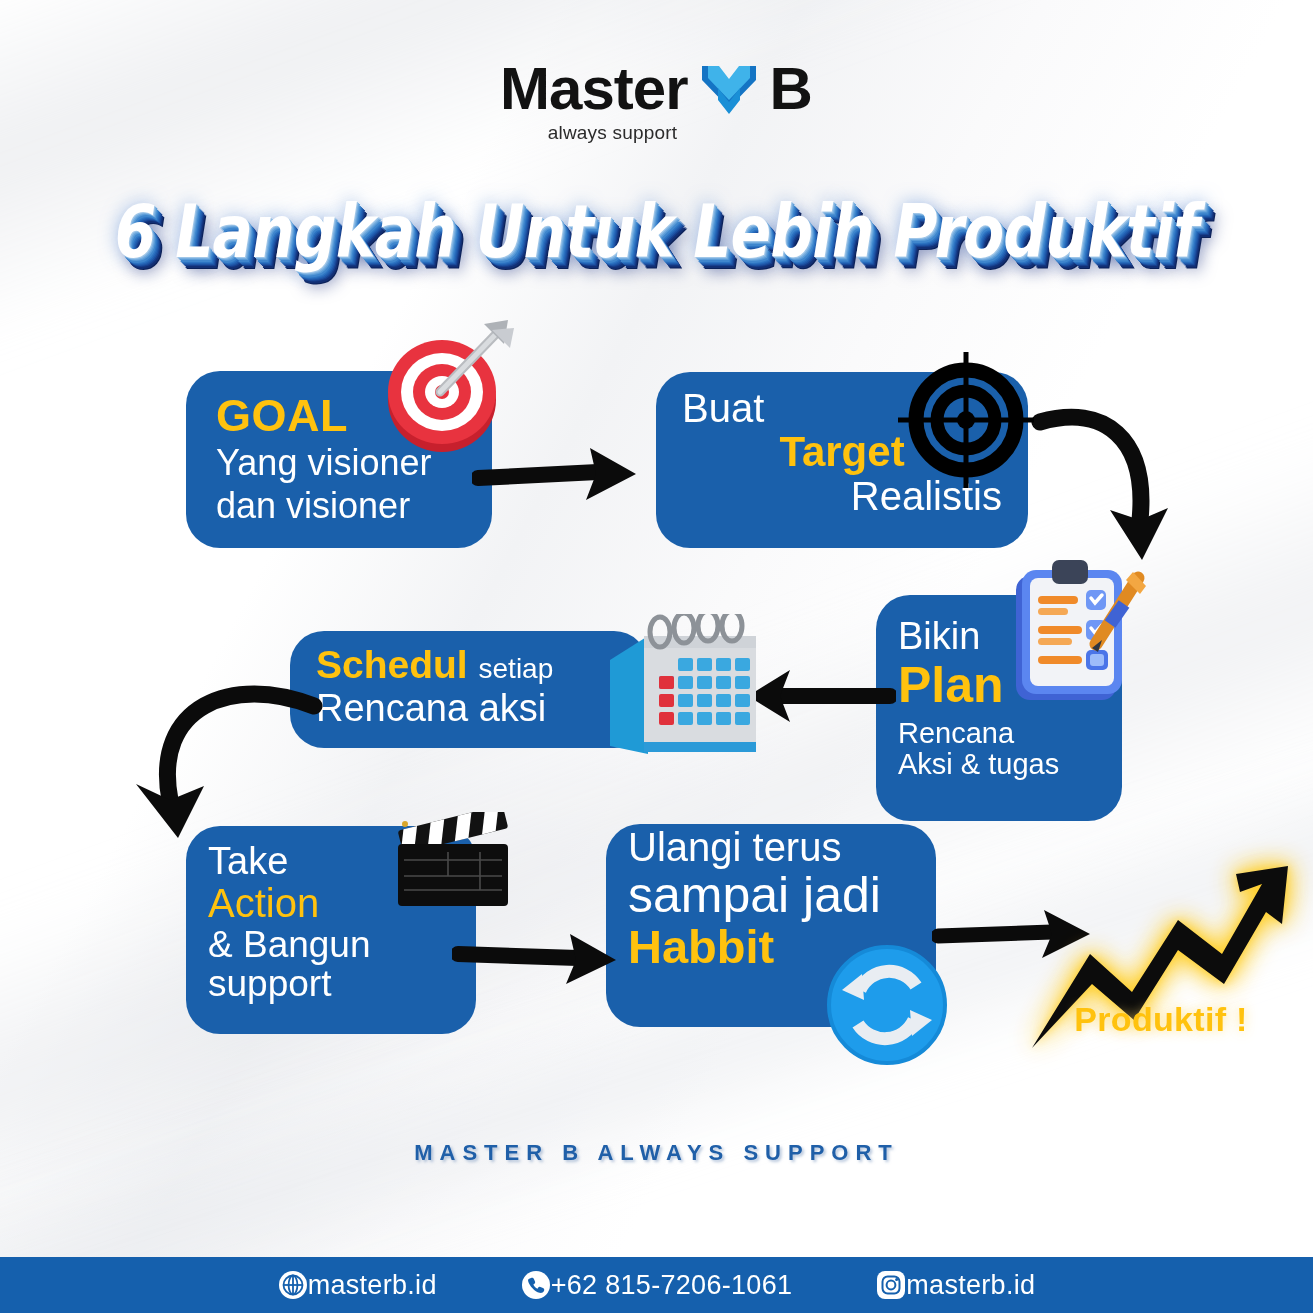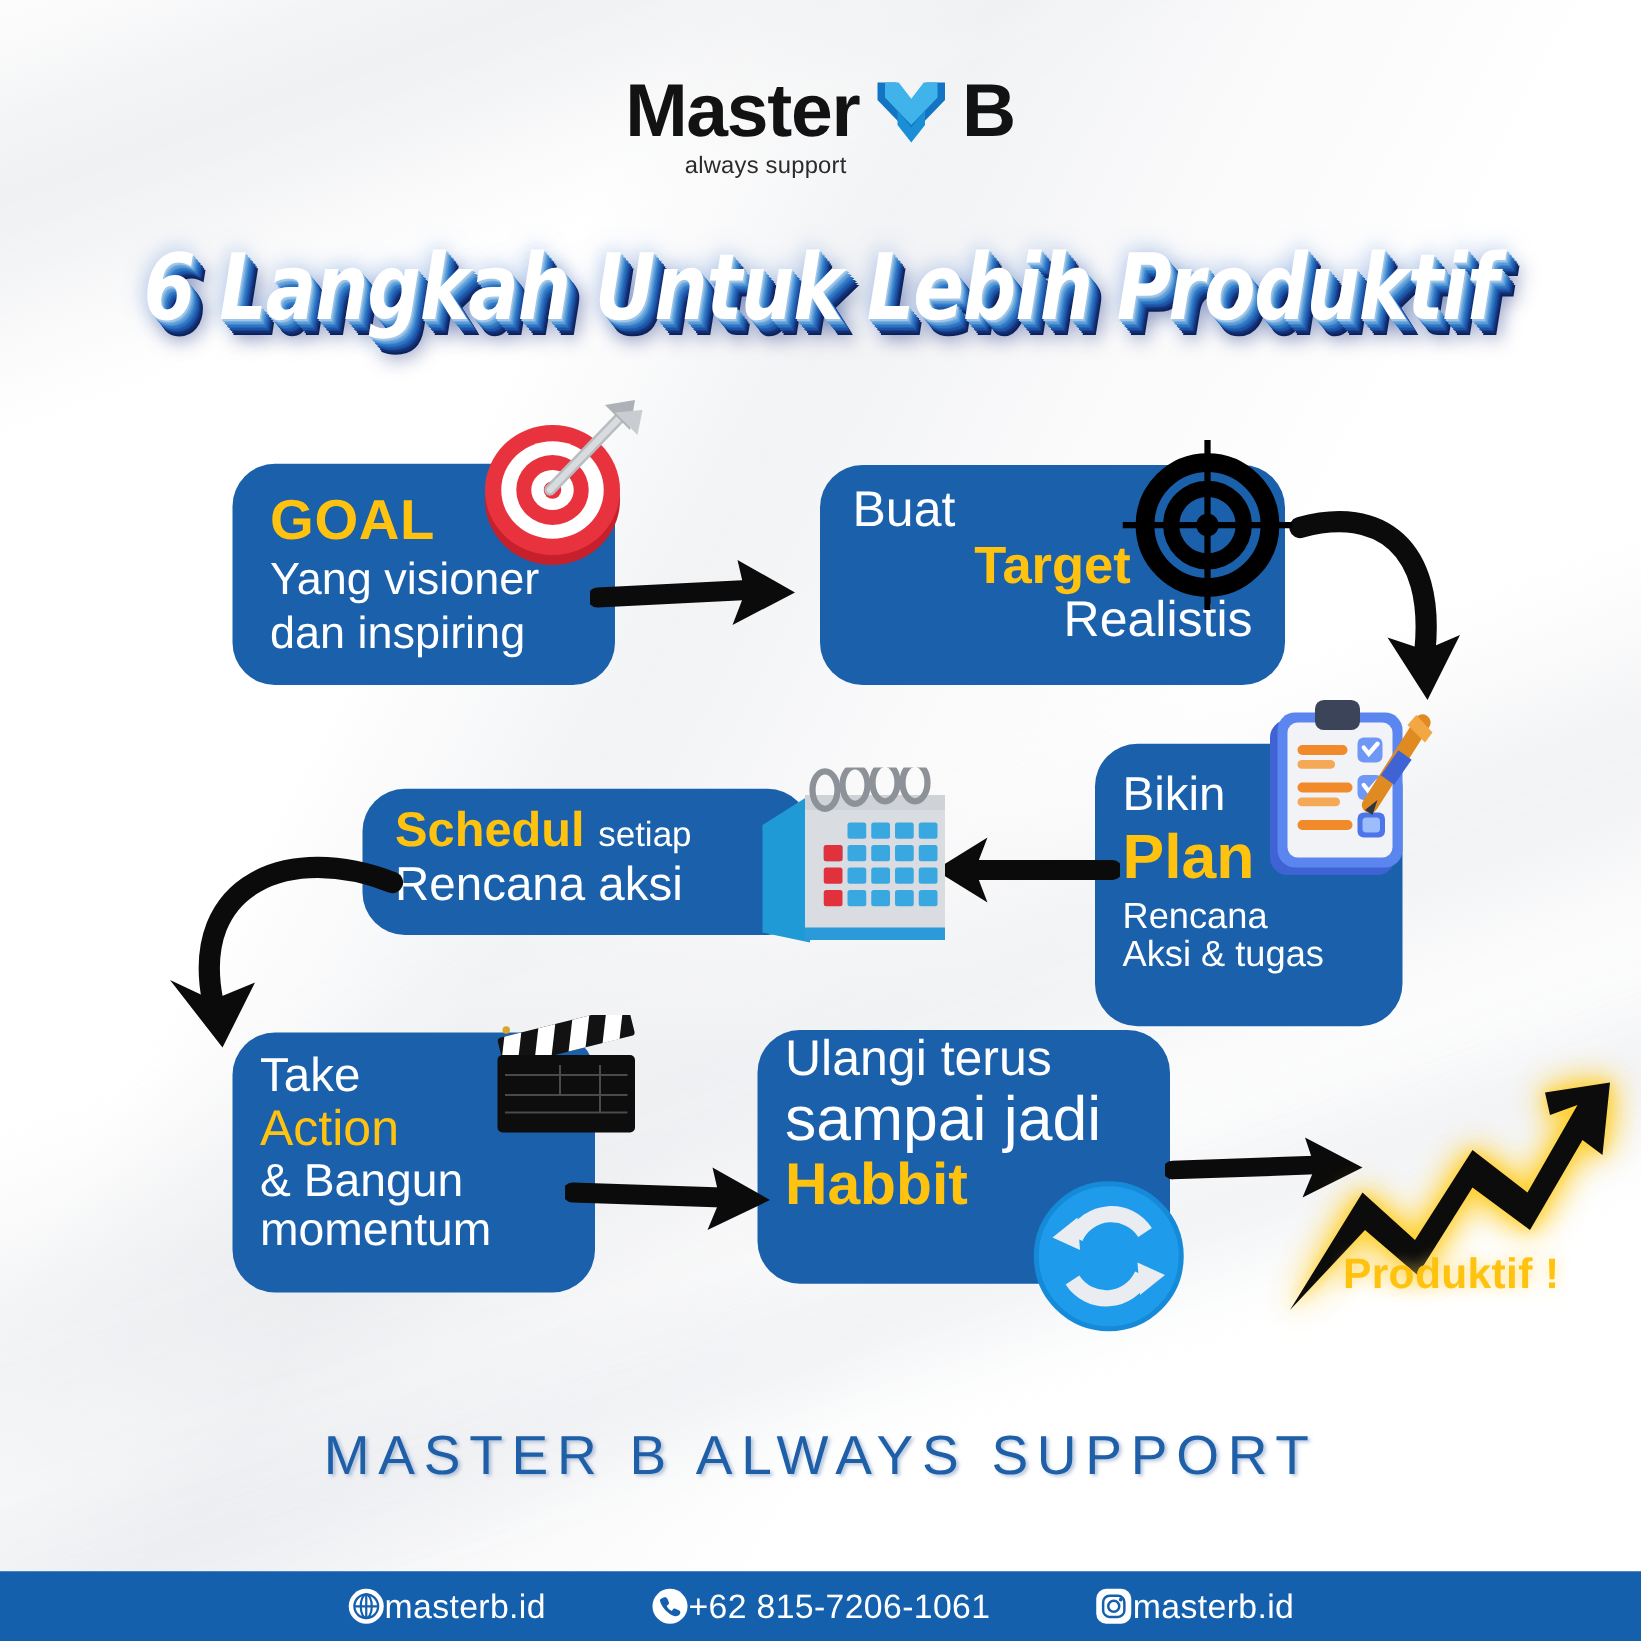--- a/index.html
+++ b/index.html
@@ -112,21 +112,21 @@
   #arrow-5{left:452px;top:920px;width:168px;height:76px;}
   #arrow-6{left:932px;top:900px;width:162px;height:72px;}
 
   
   #produktif{position:absolute;left:1030px;top:1000px;width:262px;text-align:center;z-index:8;}
   #produktif span{font-size:34px;font-weight:700;color:#ffc20e;letter-spacing:.3px;
      text-shadow:0 0 12px rgba(255,220,110,.85);}
 
   
   #tagline{position:absolute;left:0;top:1140px;width:1313px;text-align:center;}
-  #tagline span{font-size:44px;font-weight:400;color:#1f5fa8;letter-spacing:7px;
+  #tagline span{font-size:22px;font-weight:700;color:#1f5fa8;letter-spacing:7px;
      text-shadow:2px 2px 3px rgba(120,150,190,.55);}
 
   
   #contactbar{position:absolute;left:0;top:1257px;width:1313px;height:56px;
      background:#1560ad;display:flex;align-items:center;justify-content:center;gap:84px;}
   .c-item{display:flex;align-items:center;}
   .c-item span{color:#ffffff;font-size:27px;letter-spacing:.3px;}
   .c-ico{width:30px;height:30px;display:block;}
 </style>
 </head>
@@ -153,21 +153,21 @@
     <div class="logo-sub">always support</div>
   </div>
 
   <div id="headline">
     <span class="h-txt">6 Langkah Untuk Lebih Produktif</span>
   </div>
 
   <div class="box" id="box-goal">
     <div class="ln l1">GOAL</div>
     <div class="ln l2">Yang visioner</div>
-    <div class="ln l3">dan inspiring</div>
+    <div class="ln l3">dan visioner</div>
   </div>
 
   <div class="box" id="box-target">
     <div class="ln l1">Buat</div>
     <div class="ln l2">Target</div>
     <div class="ln l3">Realistis</div>
   </div>
 
   <div class="box" id="box-plan">
     <div class="ln l1">Bikin</div>
@@ -181,21 +181,21 @@
       <span class="yel">Schedul</span>
       <span class="sm">setiap</span>
     </div>
     <div class="ln l2">Rencana aksi</div>
   </div>
 
   <div class="box" id="box-action">
     <div class="ln l1">Take</div>
     <div class="ln l2">Action</div>
     <div class="ln l3">&amp; Bangun</div>
-    <div class="ln l4">momentum</div>
+    <div class="ln l4">support</div>
   </div>
 
   <div class="box" id="box-habbit">
     <div class="ln l1">Ulangi terus</div>
     <div class="ln l2">sampai jadi</div>
     <div class="ln l3">Habbit</div>
   </div>
 
   <div class="deco" id="icon-dartboard">
     <svg viewBox="0 0 144 140" width="144" height="140">

